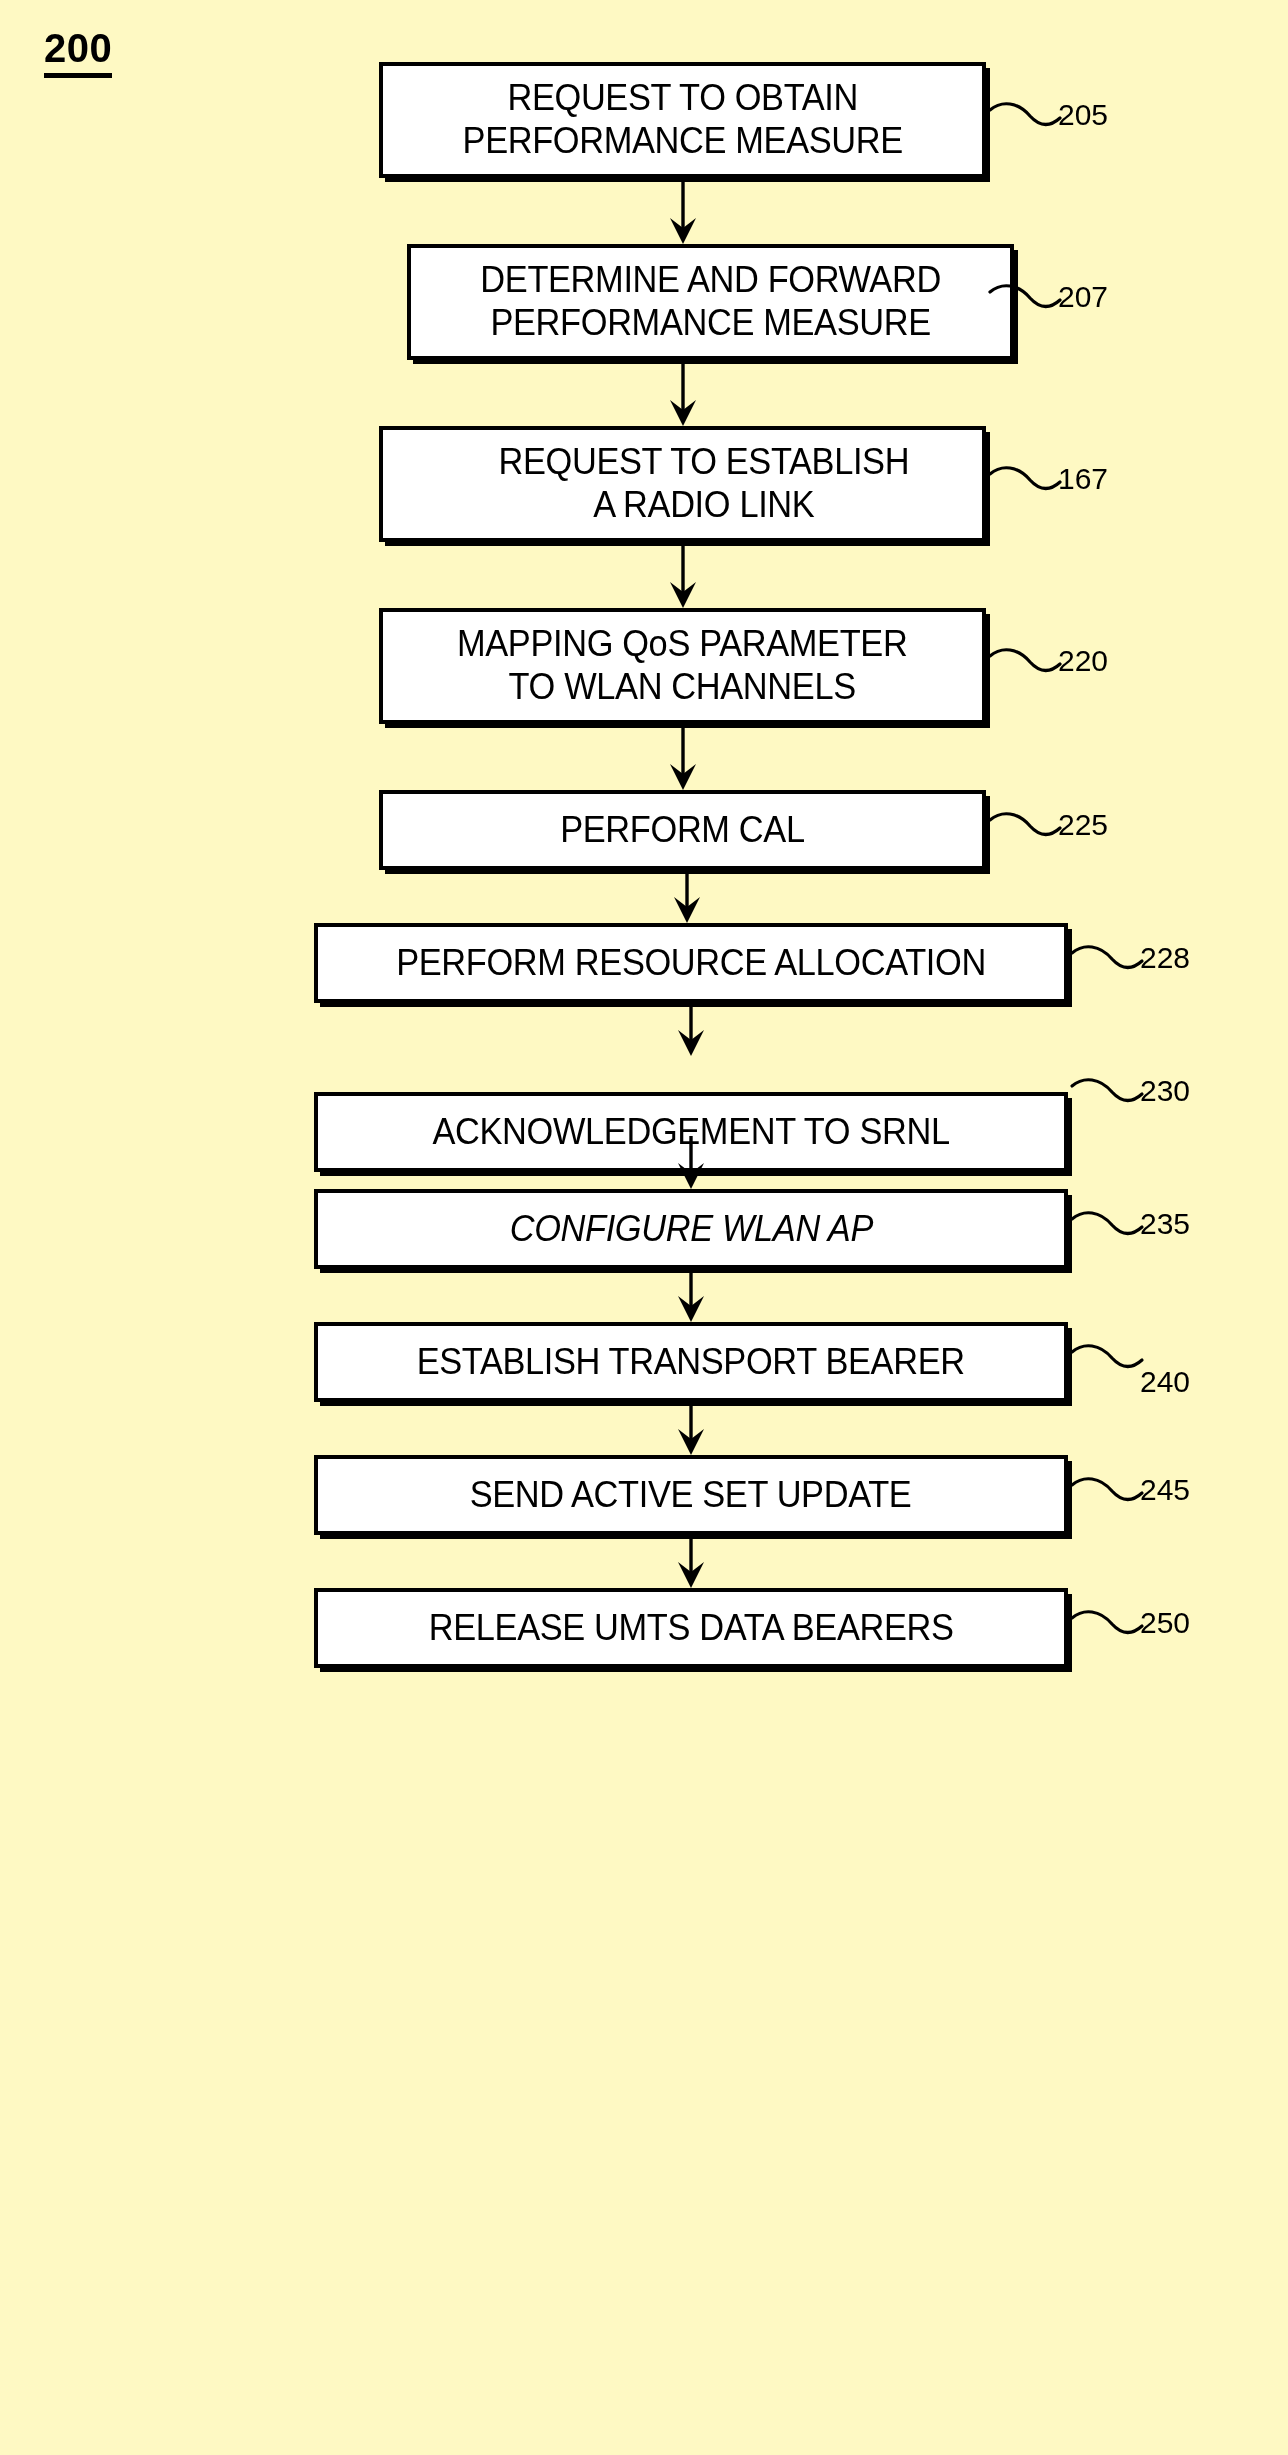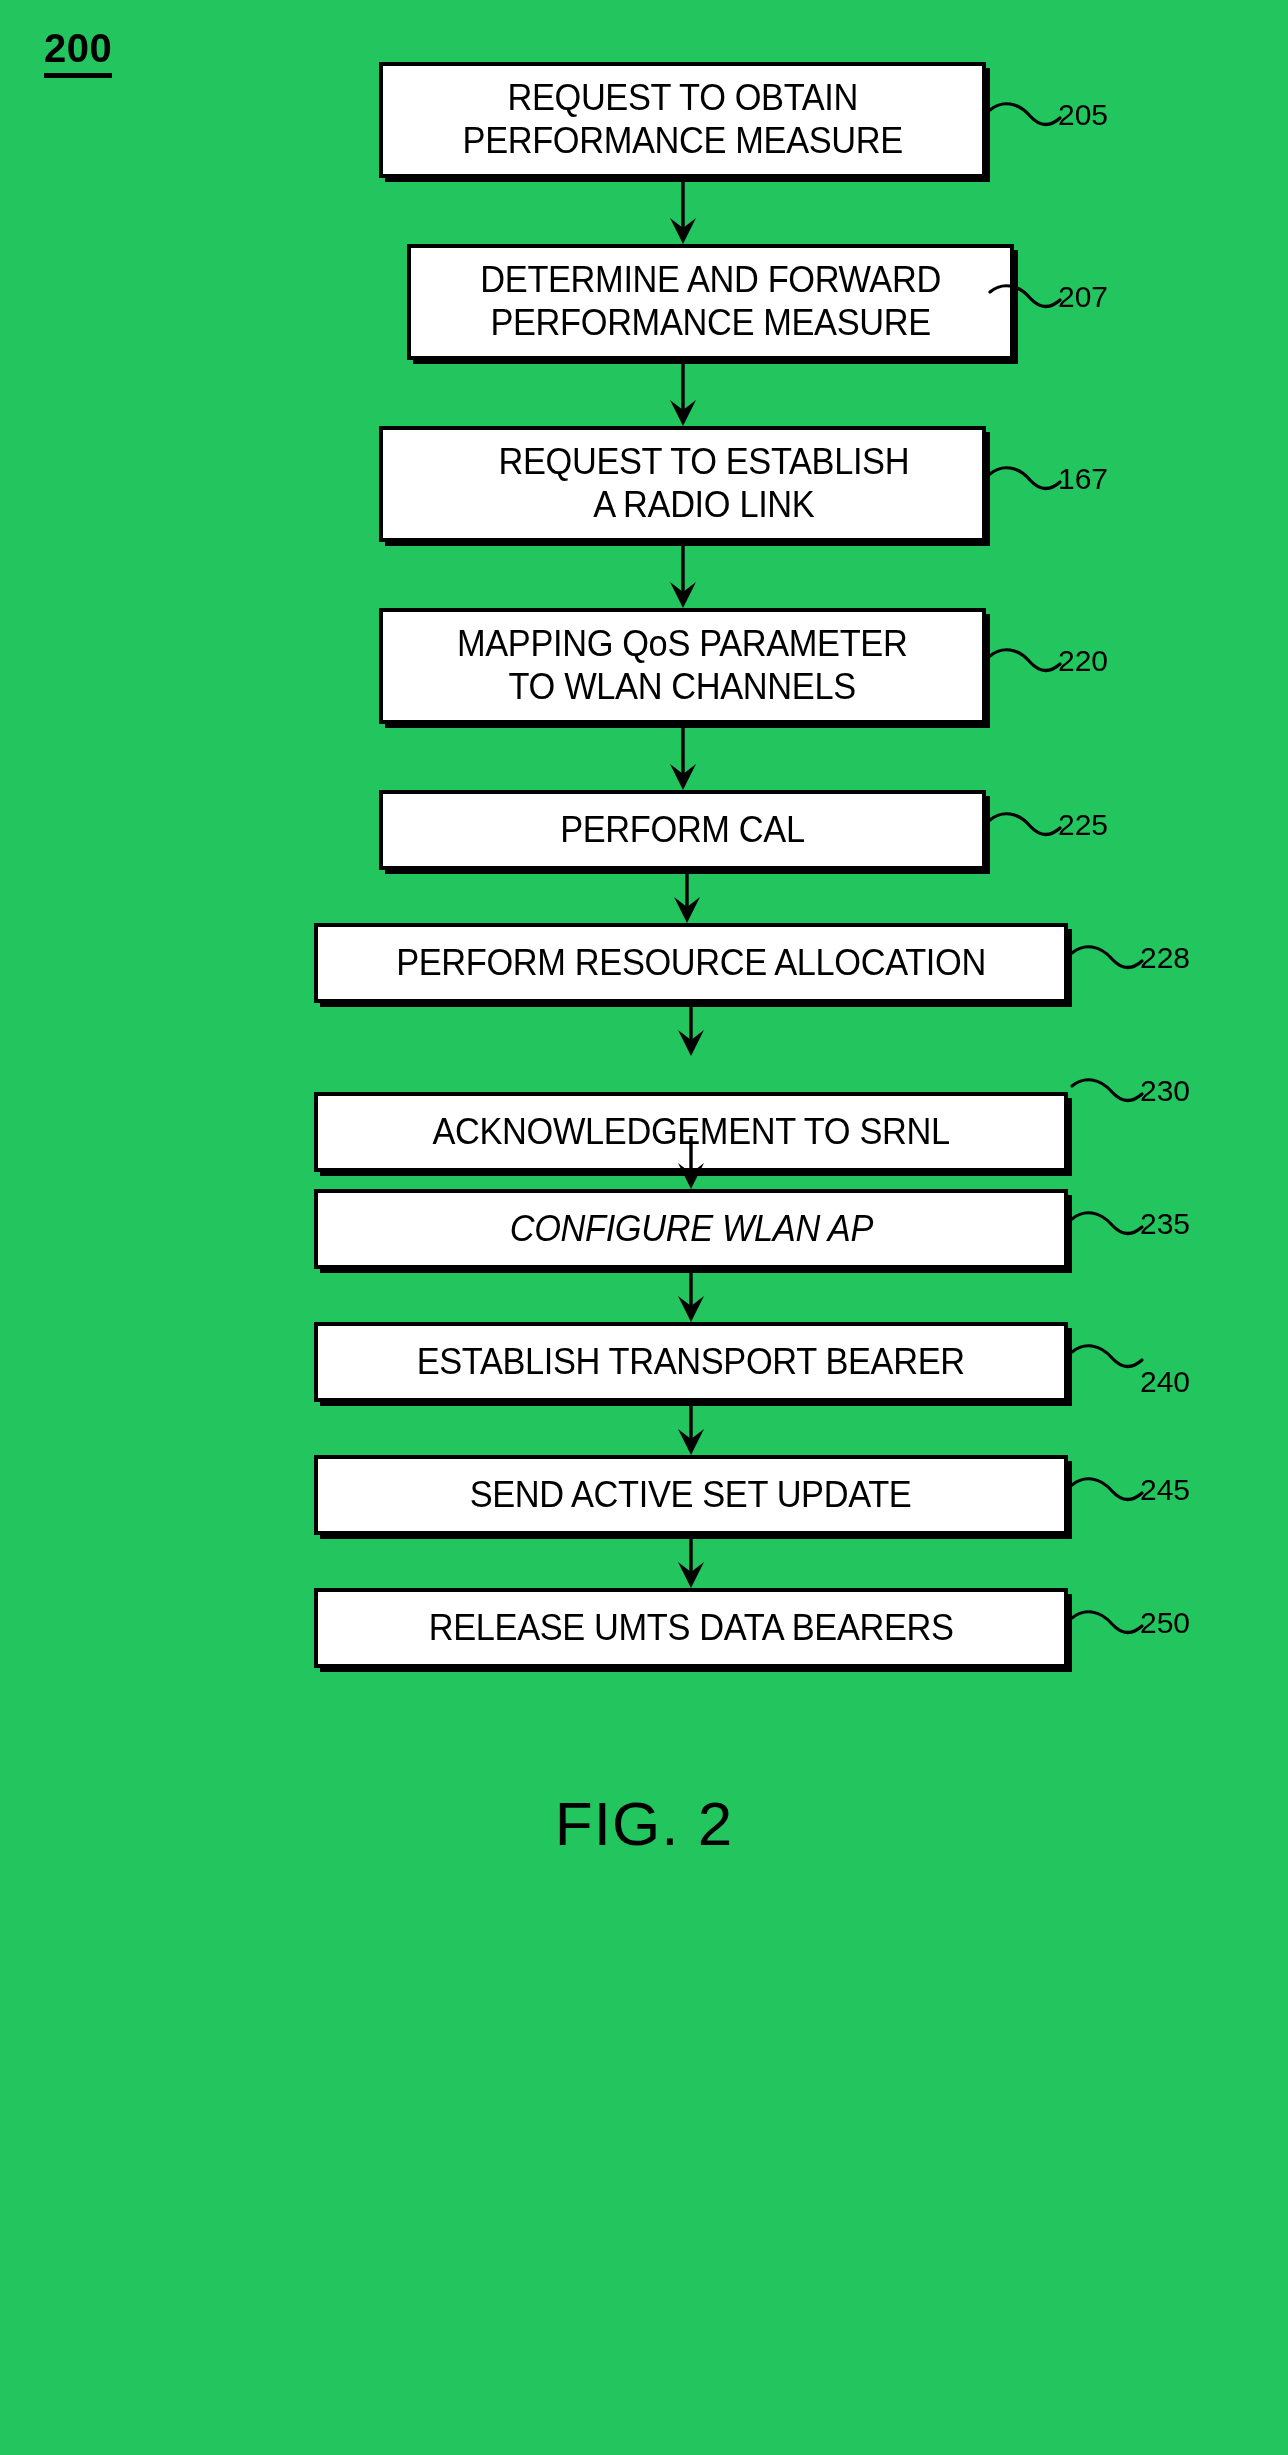--- a/index.html
+++ b/index.html
@@ -10,21 +10,21 @@
   }
   body {
     font-family: "Liberation Sans", sans-serif;
     color: #000000;
   }
 
   #figure-root {
     position: relative;
     width: 1288px;
     height: 2455px;
-    background: #22c55e;
+    background: #fef9c3;
     overflow: hidden;
   }
 
   
   .fig-ref-number {
     position: absolute;
     left: 44px;
     top: 28px;
     font-size: 40px;
     font-weight: 700;
@@ -259,15 +259,14 @@
         </svg>
       </div>
       <div class="connector" style="left: 671px; top: 1535px;">
         <svg width="40" height="53" viewBox="0 0 40 53">
           <line x1="20" y1="0" x2="20" y2="38" stroke="#000" stroke-width="3.4"></line>
           <path d="M7 27 L20 53 L33 27 L20 37 Z" fill="#000"></path>
         </svg>
       </div>
     </div>
 
-  <div class="fig-caption" id="fig-caption" style="top: 1788px;">FIG. 2</div>
 
 </div>
 
 </body></html>

